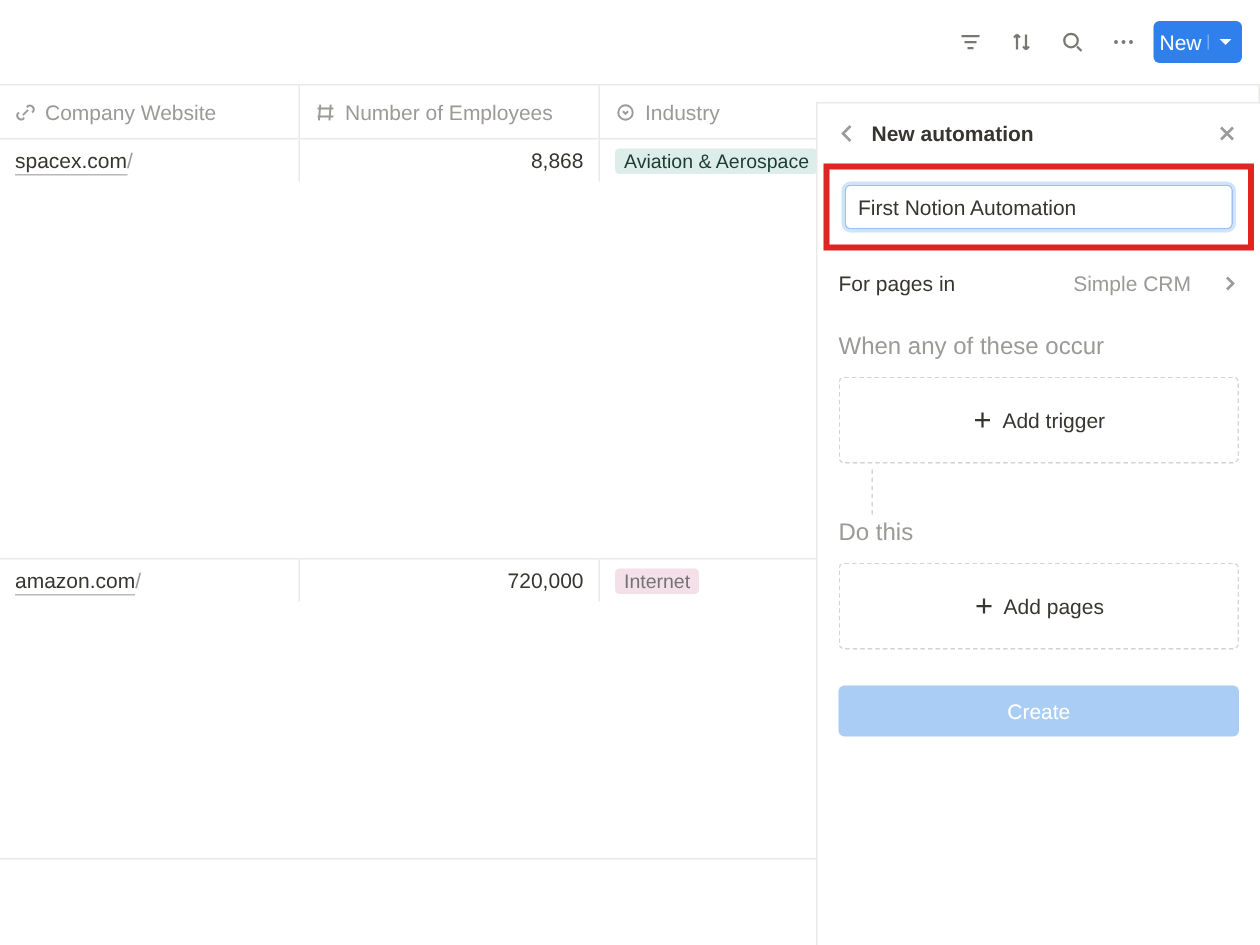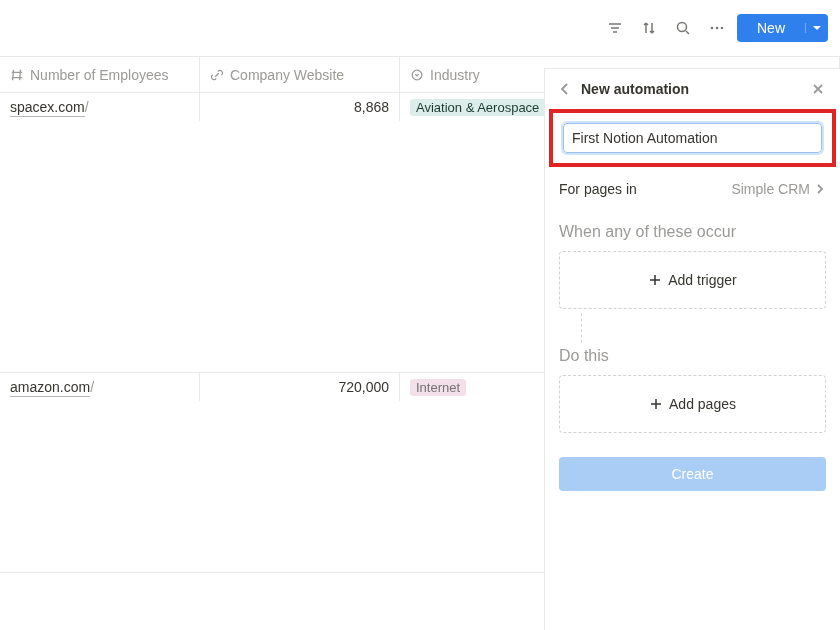--- a/index.html
+++ b/index.html
@@ -33,21 +33,21 @@
   .new-btn {
     display: inline-flex;
     align-items: center;
     background: #2f80ed;
     color: #fff;
     border-radius: 4px;
     height: 28px;
     overflow: hidden;
     cursor: pointer;
   }
-  .new-btn .main { padding: 0 20px; font-weight: 500; }
+  .new-btn .main { padding: 0 4px; font-weight: 500; }
   .new-btn .drop { border-left: 1px solid rgba(255,255,255,0.35); padding: 0 6px; display:flex; align-items:center;}
 
   
   .table {
     border-top: 1px solid #e9e9e7;
   }
   .table-row {
     display: flex;
     border-bottom: 1px solid #e9e9e7;
     min-height: 32px;
@@ -129,21 +129,21 @@
     display: flex;
     align-items: center;
     padding: 8px 14px 12px 14px;
     font-size: 14px;
     color: #37352f;
     cursor: pointer;
   }
   .for-pages .db {
     margin-left: auto;
     color: #9b9a97;
-    display: flex; align-items:center; gap:4px;
+    display: flex; align-items:center; gap:20px;
   }
   .section-label {
     font-size: 16px;
     color: #9b9a97;
     padding: 14px 14px 6px 14px;
   }
   .dashed-btn {
     margin: 4px 14px;
     border: 1px dashed #d3d3d1;
     border-radius: 4px;
@@ -211,35 +211,35 @@
     <span class="drop">
       <svg width="10" height="10" viewBox="0 0 10 10" fill="#fff">
           <path d="M1 3l4 4 4-4z"></path>
         </svg>
     </span>
   </div>
 </div>
 
 <div class="table">
   <div class="table-row header-row">
+    <div class="cell col-website">
+      <span>
+        <svg width="14" height="14" viewBox="0 0 16 16" fill="none" stroke="#9b9a97" stroke-width="1.5">
+            <path d="M6 10l4-4M7 12l-1 1a3 3 0 01-4-4l1-1M9 4l1-1a3 3 0 014 4l-1 1"></path>
+          </svg>
+      </span>
+      <span>Company Website</span>
+    </div>
     <div class="cell col-employees" style="justify-content:flex-start">
       <span>
         <svg width="14" height="14" viewBox="0 0 16 16" fill="none" stroke="#9b9a97" stroke-width="1.5">
             <path d="M4 2l-1 12M12 2l-1 12M2 5h12M2 11h12"></path>
           </svg>
       </span>
       <span>Number of Employees</span>
-    </div>
-    <div class="cell col-website">
-      <span>
-        <svg width="14" height="14" viewBox="0 0 16 16" fill="none" stroke="#9b9a97" stroke-width="1.5">
-            <path d="M6 10l4-4M7 12l-1 1a3 3 0 01-4-4l1-1M9 4l1-1a3 3 0 014 4l-1 1"></path>
-          </svg>
-      </span>
-      <span>Company Website</span>
     </div>
     <div class="cell col-industry">
       <span>
         <svg width="14" height="14" viewBox="0 0 16 16" fill="none" stroke="#9b9a97" stroke-width="1.5">
             <circle cx="8" cy="8" r="5.5"></circle>
             <path d="M6 7l2 2 2-2"></path>
           </svg>
       </span>
       <span>Industry</span>
     </div>

